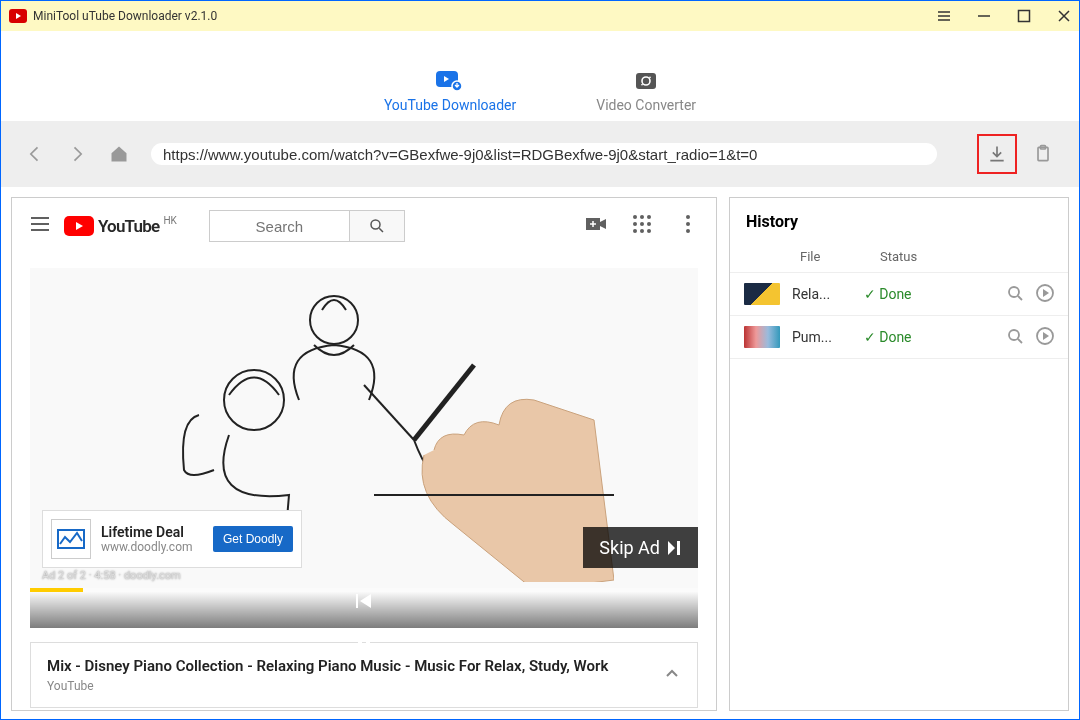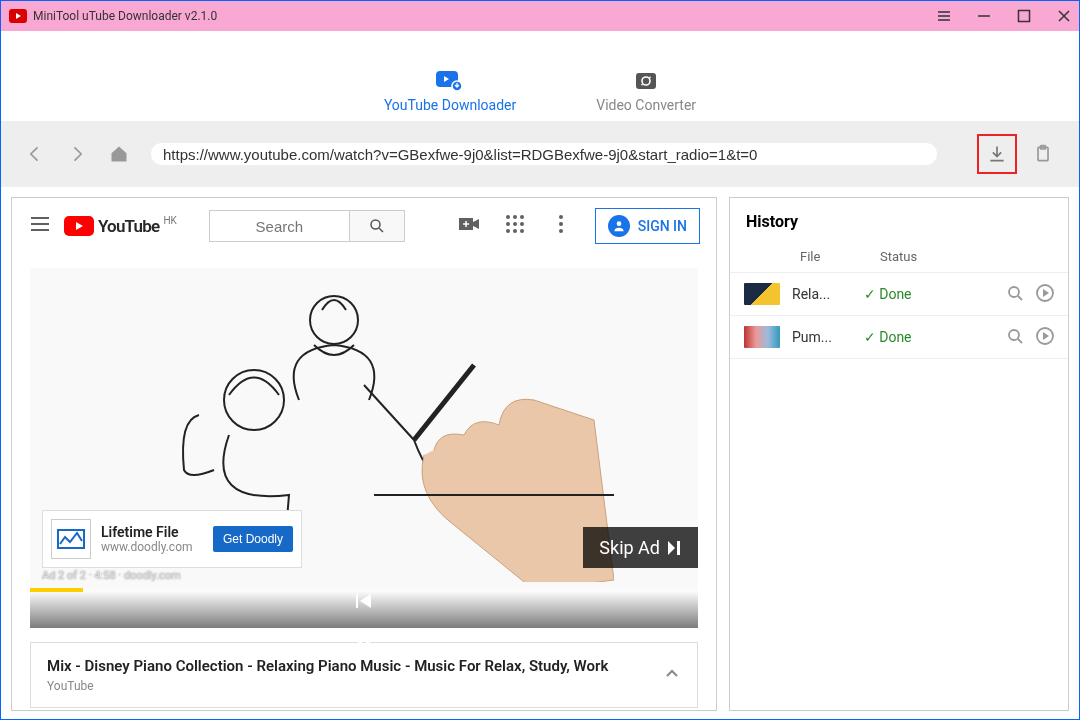--- a/index.html
+++ b/index.html
@@ -1,19 +1,19 @@
 <!DOCTYPE html>
 <html><head>
 <meta charset="utf-8">
 <style>
   * { box-sizing: border-box; margin: 0; padding: 0; }
   body { font-family: -apple-system, BlinkMacSystemFont, "Segoe UI", Roboto, Arial, sans-serif; background: #fff; width: 1080px; height: 720px; overflow: hidden; border: 1px solid #0066ff; }
 
   
-  .titlebar { height: 30px; display: flex; align-items: center; padding: 0 8px; background: #f9a8d4; }
+  .titlebar { height: 30px; display: flex; align-items: center; padding: 0 8px; background: #fef9c3; }
   .titlebar .app-icon { width: 18px; height: 14px; background: #d80000; border-radius: 3px; display: flex; align-items: center; justify-content: center; margin-right: 6px; }
   .titlebar .app-icon::after { content: ""; display: block; width: 0; height: 0; border-left: 5px solid #fff; border-top: 3px solid transparent; border-bottom: 3px solid transparent; }
   .titlebar .title-text { font-size: 12px; color: #333; }
   .titlebar .win-controls { margin-left: auto; display: flex; gap: 26px; align-items: center; }
   .win-btn { width: 14px; height: 14px; display:flex; align-items:center; justify-content:center; color:#333; }
   .win-btn svg { width:14px; height:14px; stroke:#333; stroke-width:1.5; fill:none; }
 
   
   .modes { height: 90px; display:flex; justify-content:center; align-items:flex-end; gap:80px; padding-bottom:8px; }
   .mode { display:flex; flex-direction:column; align-items:center; gap:4px; font-size:14px; }
@@ -218,29 +218,20 @@
               <circle cx="19" cy="12" r="2" fill="#606060"></circle>
               <circle cx="5" cy="19" r="2" fill="#606060"></circle>
               <circle cx="12" cy="19" r="2" fill="#606060"></circle>
               <circle cx="19" cy="19" r="2" fill="#606060"></circle>
             </svg></div>
         <div class="yt-icon"><svg viewBox="0 0 24 24">
               <circle cx="12" cy="5" r="2" fill="#606060"></circle>
               <circle cx="12" cy="12" r="2" fill="#606060"></circle>
               <circle cx="12" cy="19" r="2" fill="#606060"></circle>
             </svg></div>
-        <div class="signin-btn">
-          <span class="avatar-circ">
-              <svg viewBox="0 0 24 24">
-                <circle cx="12" cy="8" r="4"></circle>
-                <path d="M4 21c0-4 4-6 8-6s8 2 8 6"></path>
-              </svg>
-            </span>
-          <span>SIGN IN</span>
-        </div>
       </div>
     </div>
 
     <div class="player-wrap">
       <div class="player">
         <div class="ad-scene">
           <svg viewBox="0 0 500 330">
             <g fill="none" stroke="#222" stroke-width="2">
               <circle cx="220" cy="60" r="24"></circle>
               <path d="M208 50q12-20 24 0"></path>
@@ -262,21 +253,21 @@
         </div>
 
         <div class="ad-card">
           <div class="ad-thumb">
               <svg viewBox="0 0 28 20">
                 <rect x="1" y="1" width="26" height="18"></rect>
                 <polyline points="3,15 8,8 13,13 20,4 25,12"></polyline>
               </svg>
             </div>
           <div class="ad-txts">
-            <div class="ad-title">Lifetime File</div>
+            <div class="ad-title">Lifetime Deal</div>
             <div class="ad-host">www.doodly.com</div>
           </div>
           <button class="ad-cta">Get Doodly</button>
         </div>
         <div class="ad-meta">Ad 2 of 2 · 4:58 · doodly.com</div>
 
         <div class="skip-ad">
           <span>Skip Ad</span>
           <svg viewBox="0 0 14 14">
               <polygon points="0,0 7,7 0,14"></polygon>

